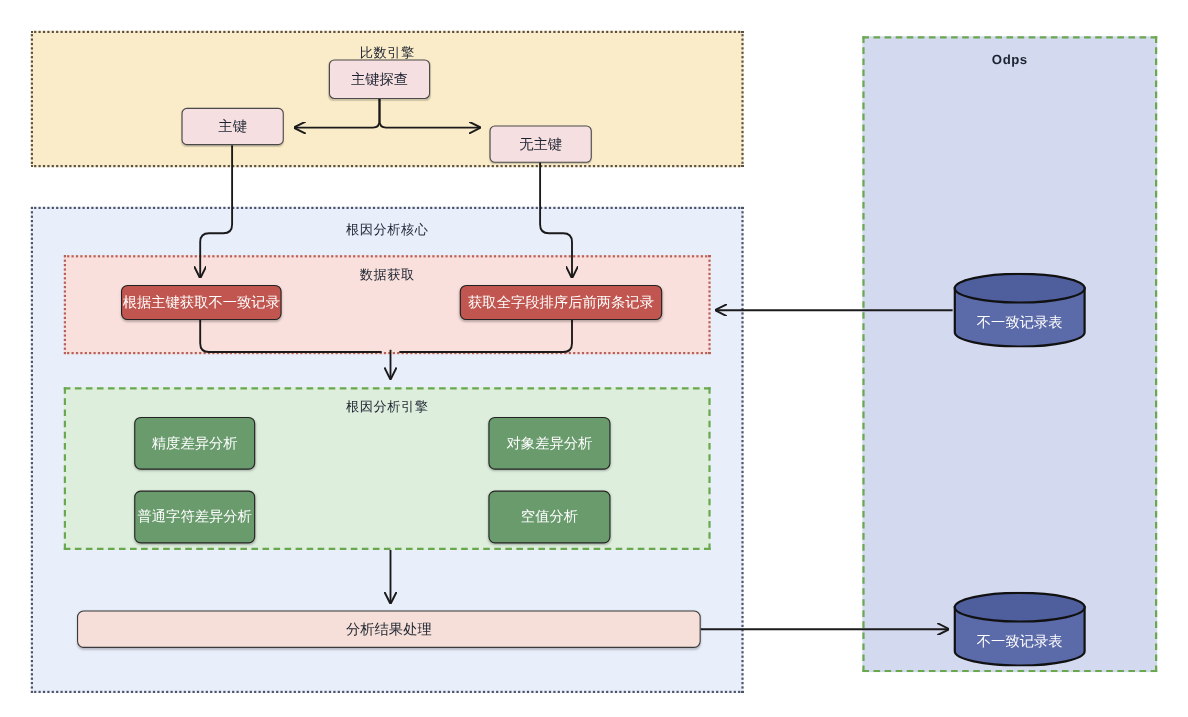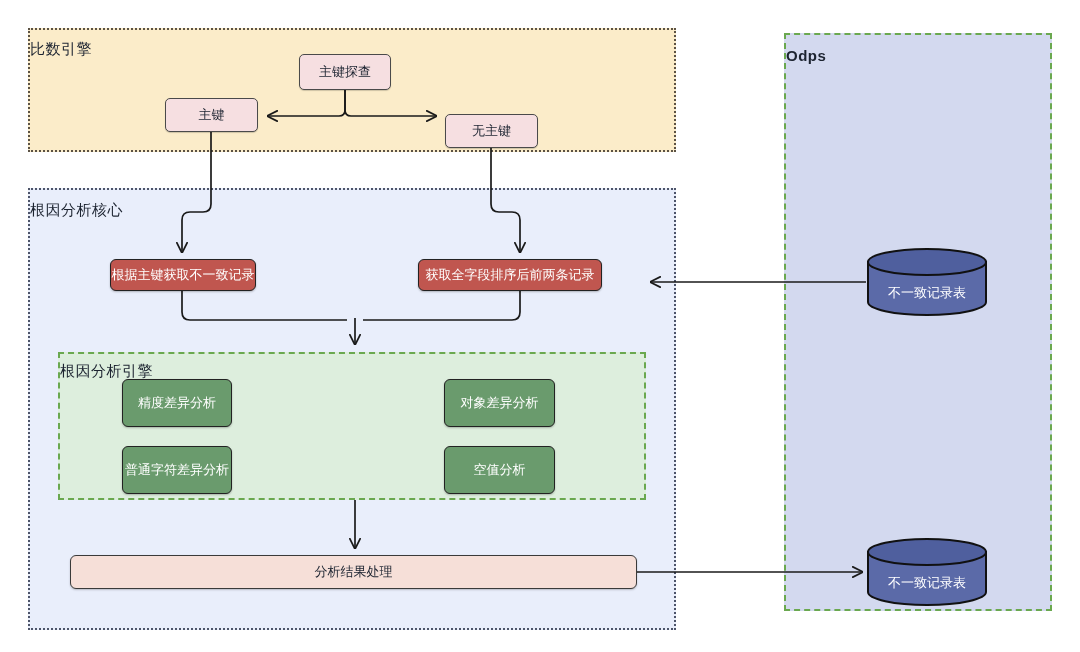--- a/index.html
+++ b/index.html
@@ -19,22 +19,22 @@
     overflow: hidden;
   }
   .container-box {
     position: absolute;
     box-sizing: border-box;
   }
   .container-title {
     position: absolute;
     left: 0;
     right: 0;
-    text-align: left;
-    font-size: 15px;
+    text-align: center;
+    font-size: 12px;
     color: #1c2330;
     letter-spacing: .5px;
   }
   
   #grp-compare {
     left: 28px; top: 28px; width: 648px; height: 124px;
     background: #fbecc9;
     border: 2px dotted #5b5244;
   }
   
@@ -130,20 +130,23 @@
 <div id="canvas">
 
   <div class="container-box" id="grp-compare">
     <div class="container-title" style="top:10px;">比数引擎</div>
   </div>
 
   <div class="container-box" id="grp-core">
     <div class="container-title" style="top:11px;">根因分析核心</div>
   </div>
 
+  <div class="container-box" id="grp-fetch">
+    <div class="container-title" style="top:8px;">数据获取</div>
+  </div>
 
   <div class="container-box" id="grp-engine">
     <div class="container-title" style="top:8px;">根因分析引擎</div>
   </div>
 
   <div class="container-box" id="grp-odps">
     <div class="container-title" style="top:12px;">Odps</div>
   </div>
 
   <svg id="edges" viewBox="0 0 1080 652">

